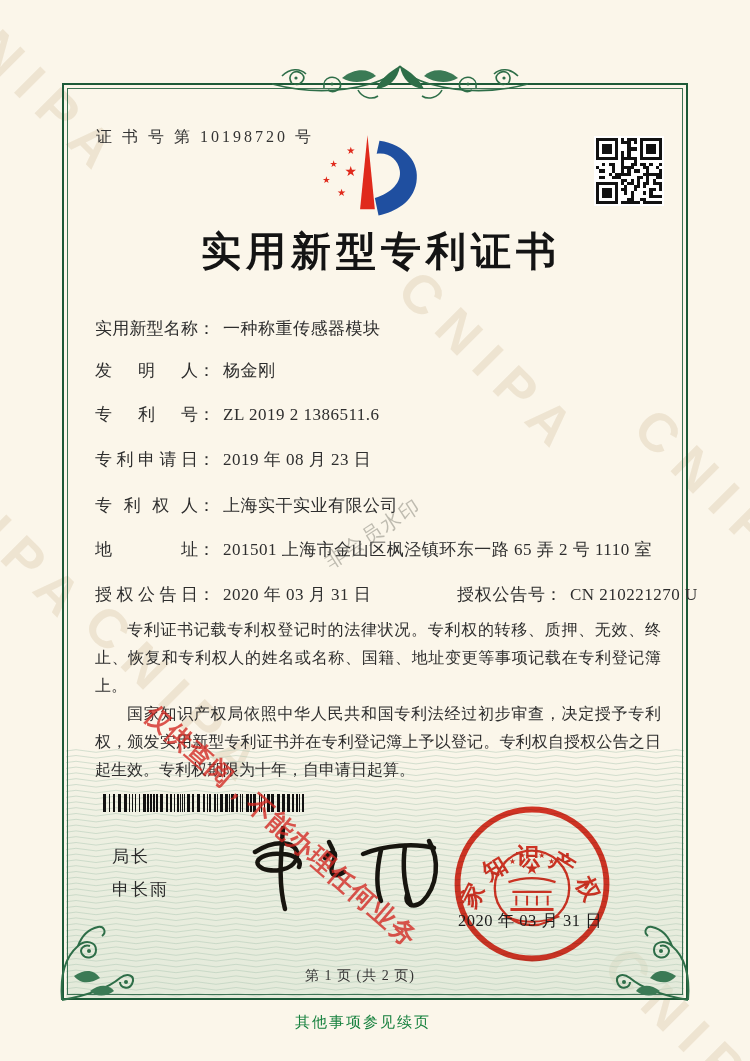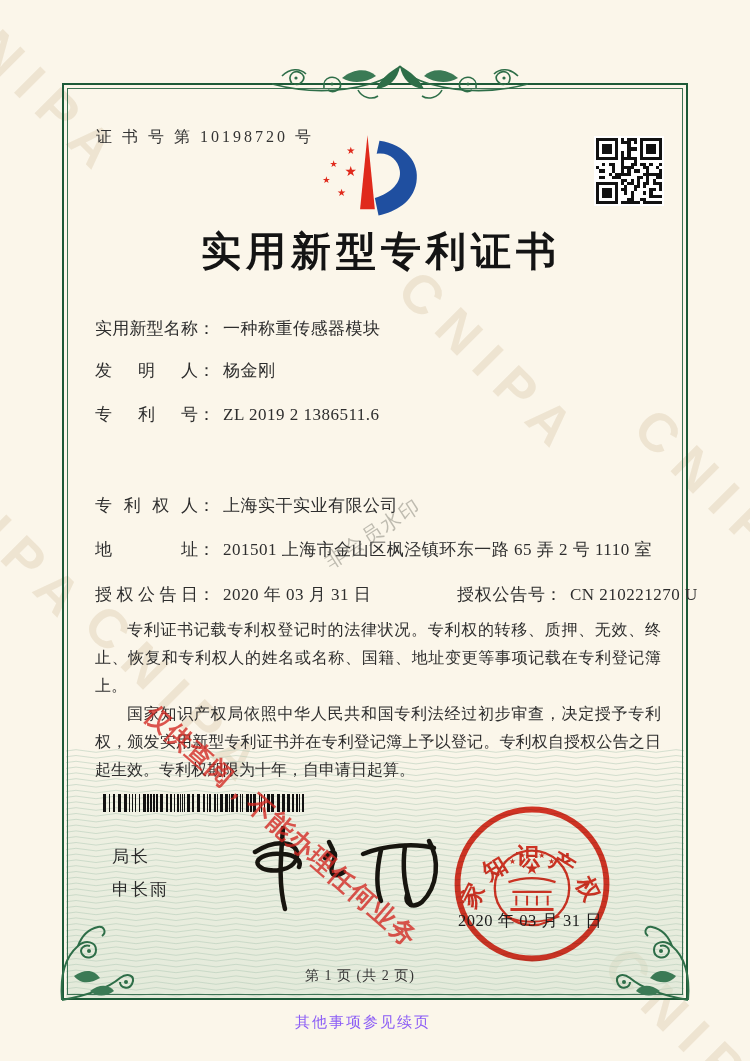--- a/index.html
+++ b/index.html
@@ -63,21 +63,21 @@
   .officer-name{position:absolute; left:112px; top:878px; font-size:17px; letter-spacing:2px; z-index:4;font-family:Liberation Mono, monospace;}
   .signature{position:absolute; left:225px; top:816px; z-index:5;}
   .seal{position:absolute; left:434px; top:786px; z-index:4; mix-blend-mode:multiply; opacity:0.95;}
   .seal-date{position:absolute; left:458px; top:910px; font-size:16.5px; color:#1c1c1c; letter-spacing:0.5px; z-index:6; white-space:nowrap;}
   .red-notice{
     position:absolute; left:160px; top:698px; font-size:26px; letter-spacing:1px;
     color:rgba(210,38,32,0.78); transform:rotate(41deg); transform-origin:0 0;
     white-space:nowrap; z-index:7; font-weight:bold;
   }
   .pagenote{position:absolute; left:275px; top:967px; width:170px; text-align:center; font-size:14px; letter-spacing:1px; color:#333; z-index:4;}
-  .contnote{position:absolute; left:278px; top:1013px; width:170px; text-align:center; font-size:15px; letter-spacing:2px; color:#8b5cf6; z-index:4;}
+  .contnote{position:absolute; left:278px; top:1013px; width:170px; text-align:center; font-size:15px; letter-spacing:2px; color:#15803d; z-index:4;}
 </style>
 </head>
 <body>
 
 <div class="page">
 
   <div class="wm" style="left:-28px; top:-20px;">CNIPA</div>
   <div class="wm" style="left:430px; top:258px;">CNIPA</div>
   <div class="wm" style="left:116px; top:592px;">CNIPA</div>
   <div class="wm" style="left:-62px; top:428px;">CNIPA</div>
@@ -330,20 +330,23 @@
 
   <div class="frow" style="top:359px;">
     <span class="flabel">发明人</span><span class="fcolon">：</span><span class="fvalue">杨金刚</span>
   </div>
   <div class="frow" style="top:317px;">
     <span class="flabel">实用新型名称</span><span class="fcolon">：</span><span class="fvalue">一种称重传感器模块</span>
   </div>
   <div class="frow" style="top:403px;">
     <span class="flabel">专利号</span><span class="fcolon">：</span><span class="fvalue">ZL 2019 2 1386511.6</span>
   </div>
+  <div class="frow" style="top:448px;">
+    <span class="flabel">专利申请日</span><span class="fcolon">：</span><span class="fvalue">2019 年 08 月 23 日</span>
+  </div>
   <div class="frow" style="top:494px;">
     <span class="flabel">专利权人</span><span class="fcolon">：</span><span class="fvalue">上海实干实业有限公司</span>
   </div>
   <div class="frow" style="top:538px;">
     <span class="flabel">地址</span><span class="fcolon">：</span><span class="fvalue">201501 上海市金山区枫泾镇环东一路 65 弄 2 号 1110 室</span>
   </div>
   <div class="frow" style="top:583px; width:566px;">
     <span class="flabel">授权公告日</span><span class="fcolon">：</span><span class="fvalue">2020 年 03 月 31 日</span>
     <span class="grant2">
       <span class="flabel">授权公告号</span><span class="fcolon">：</span><span class="fvalue">CN 210221270 U</span>

